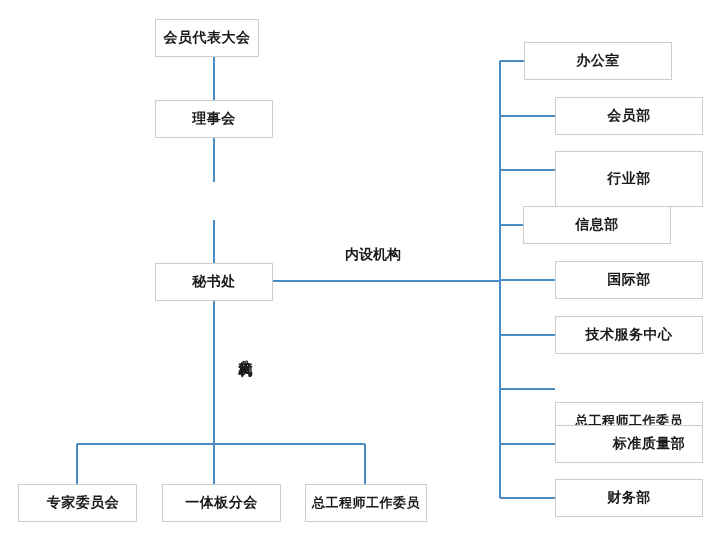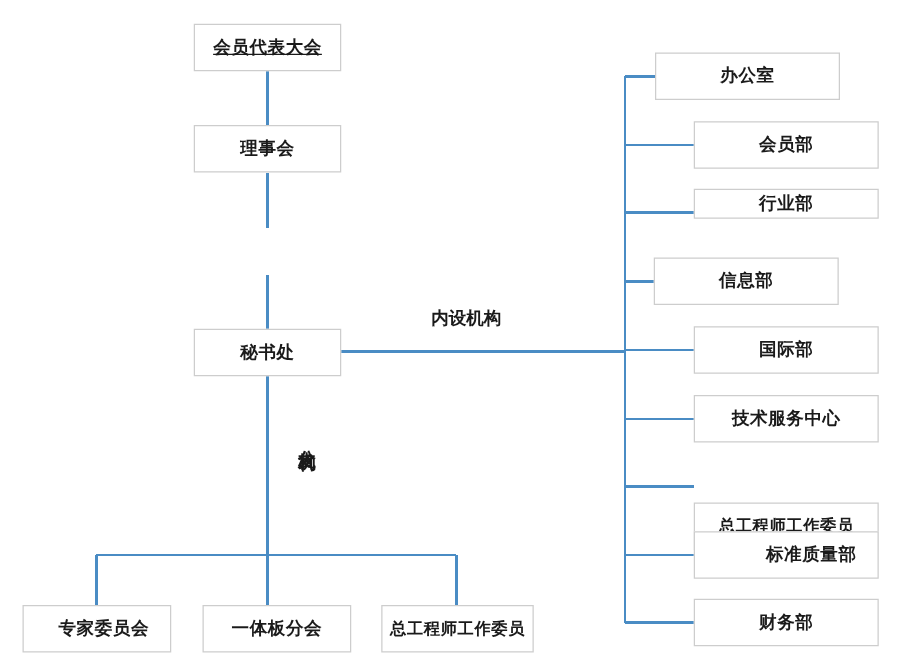--- a/index.html
+++ b/index.html
@@ -83,21 +83,21 @@
       <line x1="500" y1="444" x2="555" y2="444"></line>
       <line x1="500" y1="498" x2="555" y2="498"></line>
 
       <line x1="77" y1="444" x2="365" y2="444"></line>
       <line x1="77" y1="444" x2="77" y2="484"></line>
       <line x1="214" y1="444" x2="214" y2="484"></line>
       <line x1="365" y1="444" x2="365" y2="484"></line>
     </g>
   </svg>
 
-  <div class="node" style="left:155px; top:19px; width:118px; height:38px;text-decoration:underline;">
+  <div class="node" style="left:155px; top:19px; width:104px; height:38px;">
     <span>会员代表大会</span>
   </div>
 
   <div class="node" style="left:155px; top:100px; width:118px; height:38px;">
     <span>理事会</span>
   </div>
 
 
   <div class="node" style="left:155px; top:263px; width:118px; height:38px;">
     <span>秘书处</span>
@@ -112,21 +112,21 @@
   </div>
 
   <div class="node" style="left:524px; top:42px; width:148px; height:38px;">
     <span>办公室</span>
   </div>
 
   <div class="node" style="left:555px; top:97px; width:148px; height:38px;">
     <span>会员部</span>
   </div>
 
-  <div class="node" style="left:555px; top:151px; width:148px; height:24px;">
+  <div class="node" style="left:555px; top:151px; width:148px; height:56px;">
     <span>行业部</span>
   </div>
 
   <div class="node" style="left:523px; top:206px; width:148px; height:38px;">
     <span>信息部</span>
   </div>
 
   <div class="node" style="left:555px; top:261px; width:148px; height:38px;">
     <span>国际部</span>
   </div>

